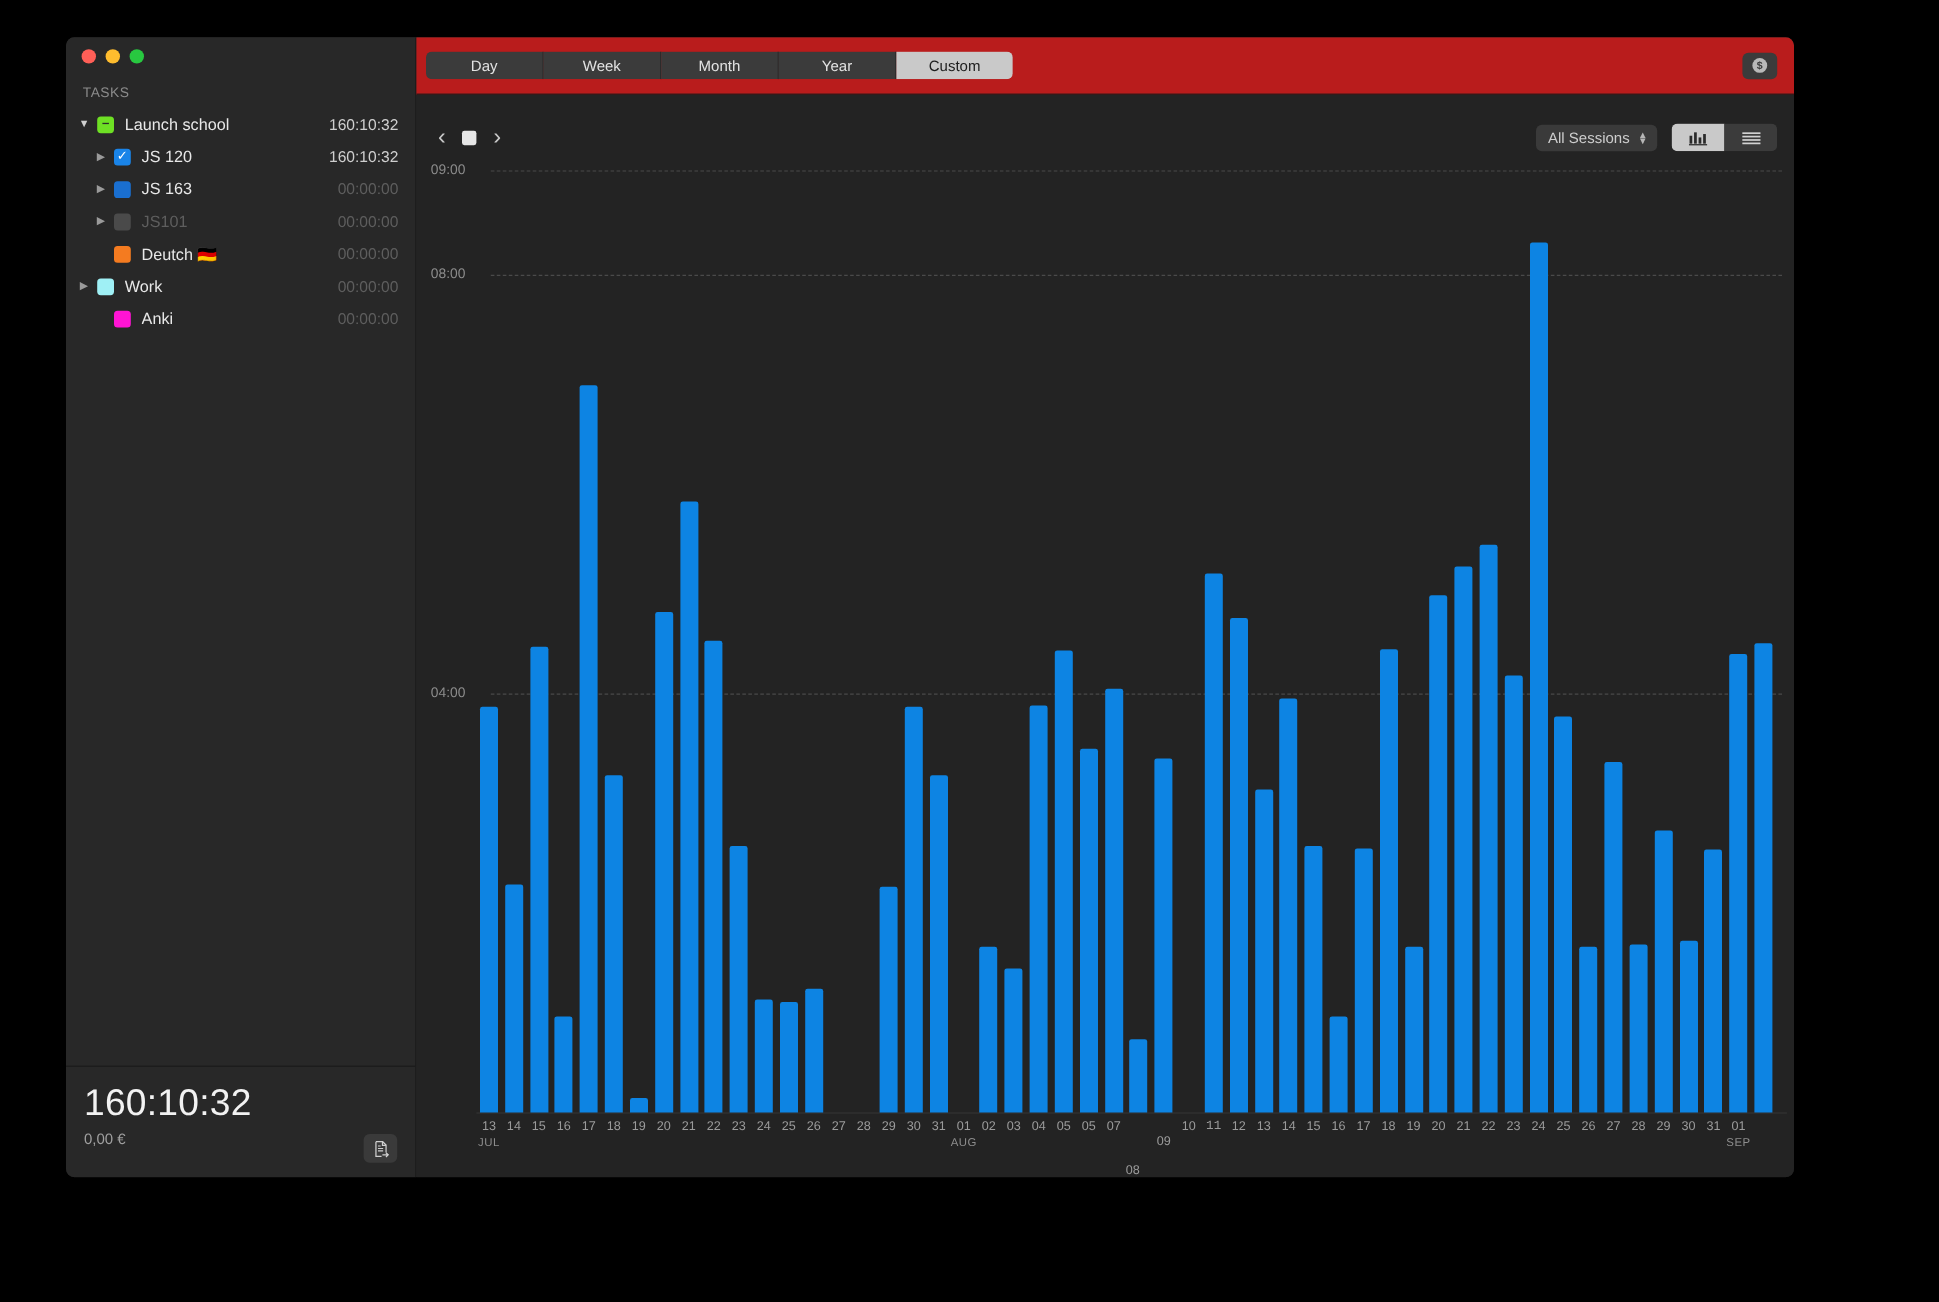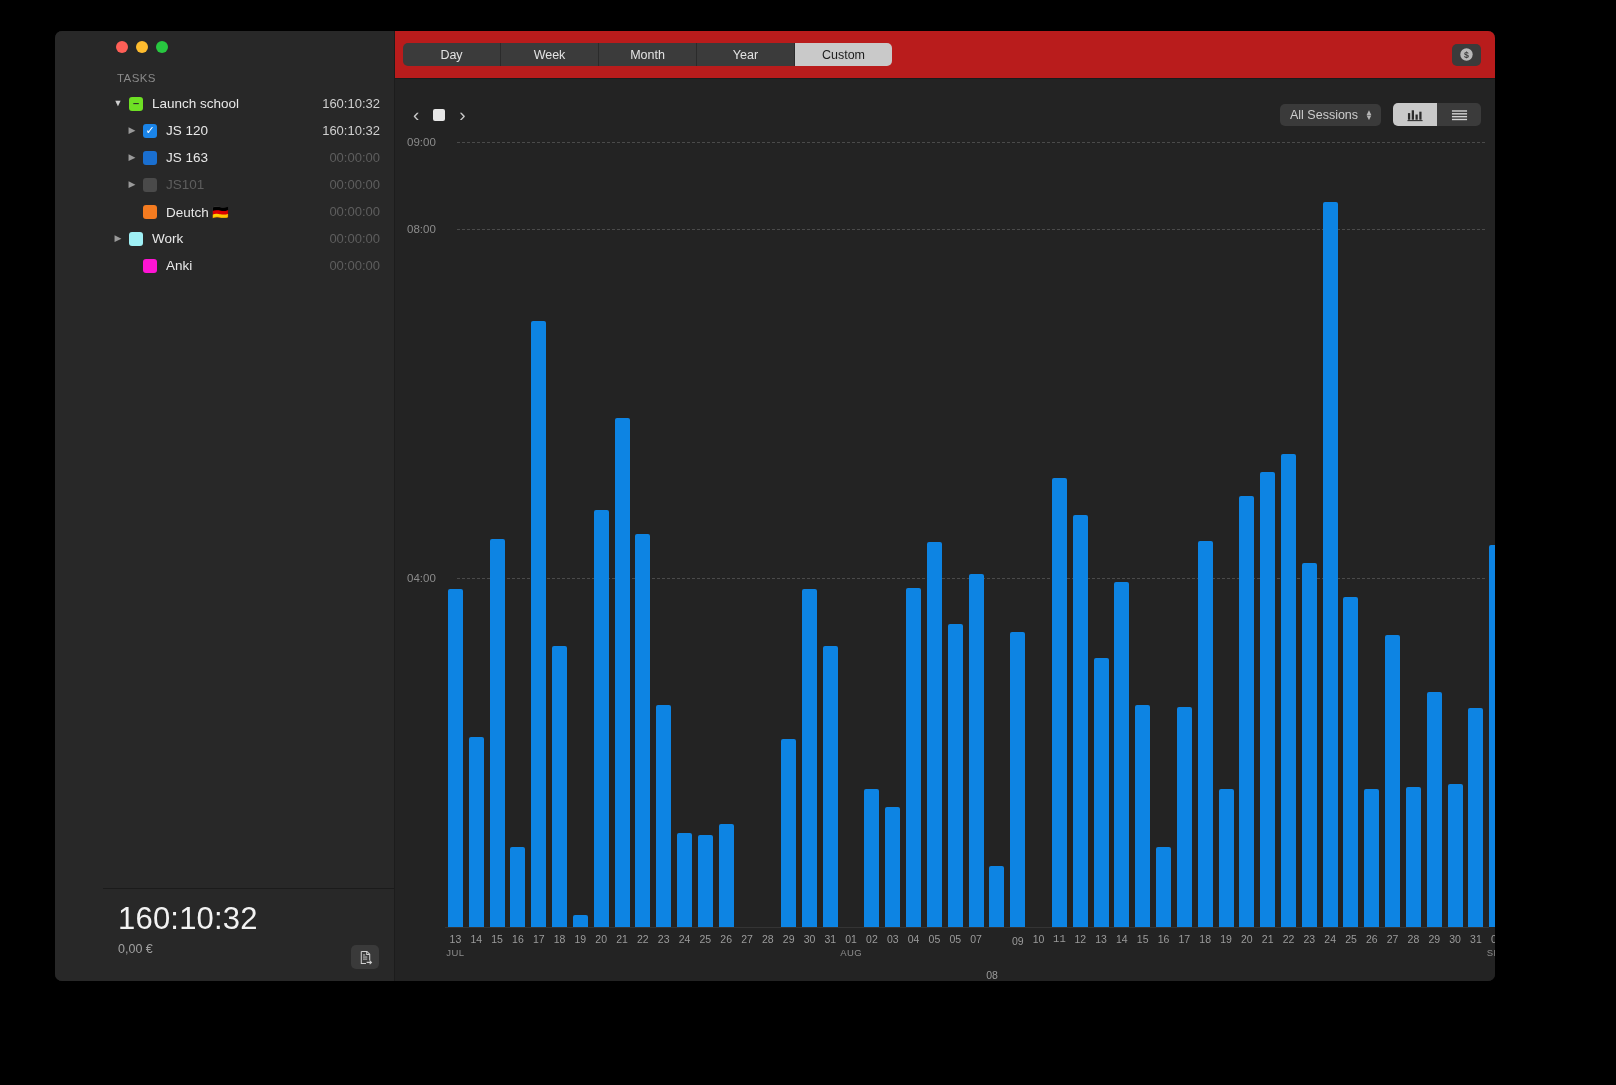--- a/index.html
+++ b/index.html
@@ -10,21 +10,21 @@
     position:absolute;left:55px;top:31px;width:1440px;height:950px;
     background:#232323;border-radius:7px;overflow:hidden;
     box-shadow:0 10px 40px rgba(0,0,0,.8);
     display:flex;
   }
 
   
   .sidebar{
     width:291px;flex:0 0 291px;background:#282828;
     border-right:1px solid #1c1c1c;
-    display:flex;flex-direction:column;position:relative;padding-left:48px;
+    display:flex;flex-direction:column;position:relative;
   }
   .traffic{height:32px;display:flex;align-items:center;padding-left:13px;gap:8px;}
   .dot{width:12px;height:12px;border-radius:50%;}
   .dot.red{background:#ff5f57;}
   .dot.amber{background:#febc2e;}
   .dot.green{background:#28c840;}
 
   .tasks-label{
     font-size:11.5px;color:#8a8a8a;letter-spacing:.4px;
     padding:9px 0 6px 14px;
@@ -340,21 +340,21 @@
             <div class="xl" style="left: 364.471px; top: 0px;">30</div>
             <div class="xl" style="left: 385.298px; top: 0px;">31</div>
             <div class="xl" style="left: 406.125px; top: 0px;">01</div>
             <div class="xl" style="left: 426.952px; top: 0px;">02</div>
             <div class="xl" style="left: 447.779px; top: 0px;">03</div>
             <div class="xl" style="left: 468.606px; top: 0px;">04</div>
             <div class="xl" style="left: 489.433px; top: 0px;">05</div>
             <div class="xl" style="left: 510.26px; top: 0px;">05</div>
             <div class="xl" style="left: 531.087px; top: 0px;">07</div>
             <div class="xl" style="left: 547px; top: 0px; margin-top: 36px;">08</div>
-            <div class="xl" style="left: 572.74px; top: 2px;">09</div>
+            <div class="xl" style="left: 572.74px; top: 12px;">09</div>
             <div class="xl" style="left: 593.567px; top: 0px;">10</div>
             <div class="xl" style="left: 614.394px; top: 0px; font-family: Liberation Mono, monospace;">11</div>
             <div class="xl" style="left: 635.221px; top: 0px;">12</div>
             <div class="xl" style="left: 656.048px; top: 0px;">13</div>
             <div class="xl" style="left: 676.875px; top: 0px;">14</div>
             <div class="xl" style="left: 697.702px; top: 0px;">15</div>
             <div class="xl" style="left: 718.529px; top: 0px;">16</div>
             <div class="xl" style="left: 739.356px; top: 0px;">17</div>
             <div class="xl" style="left: 760.183px; top: 0px;">18</div>
             <div class="xl" style="left: 781.01px; top: 0px;">19</div>

